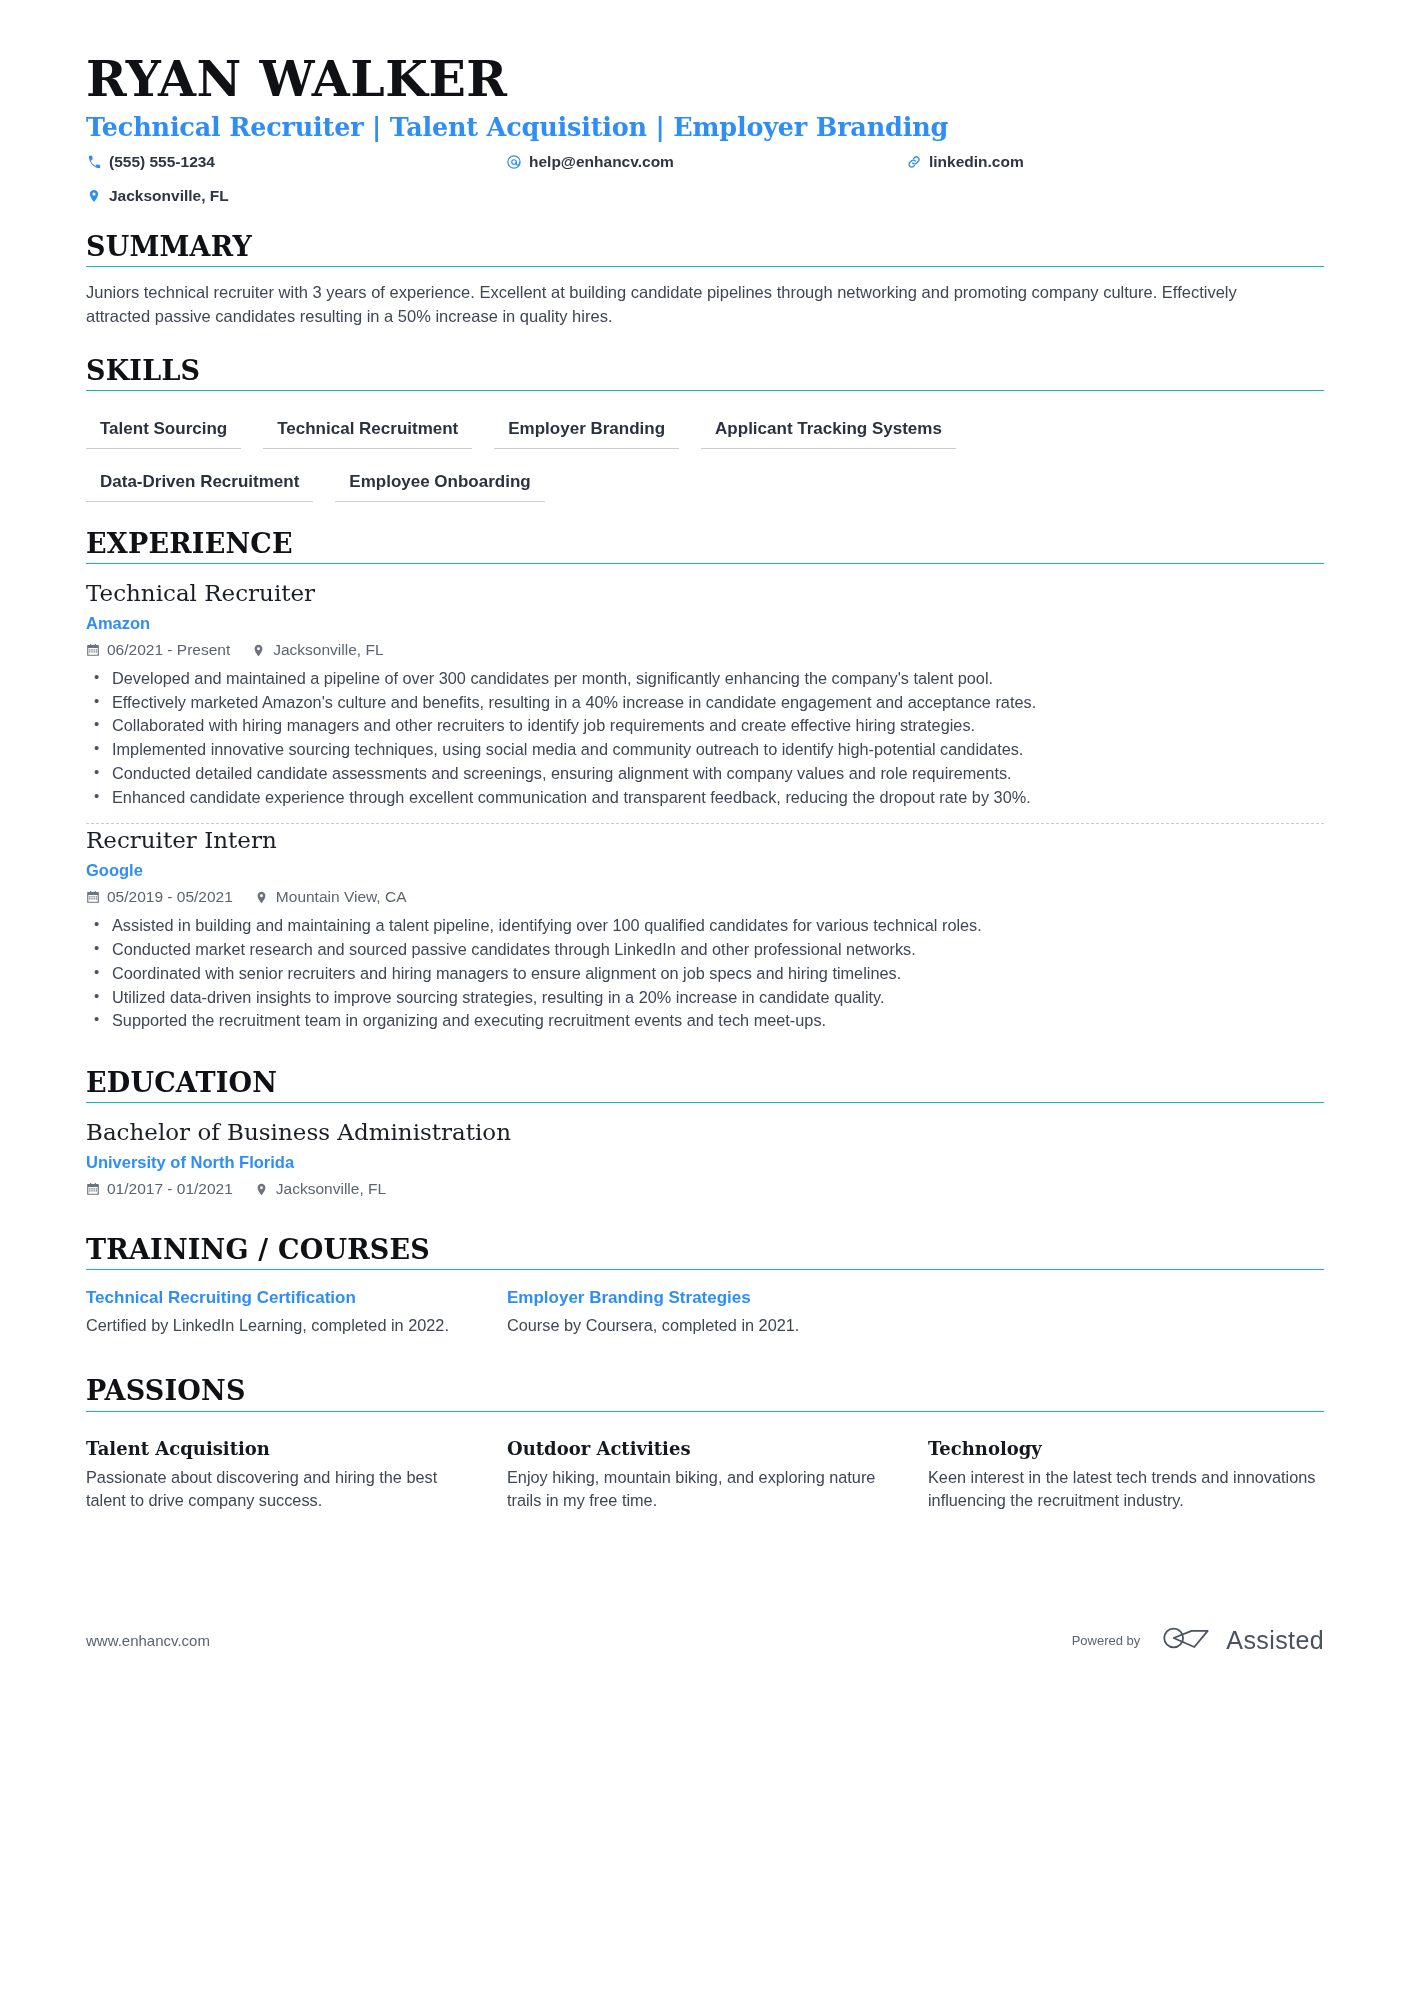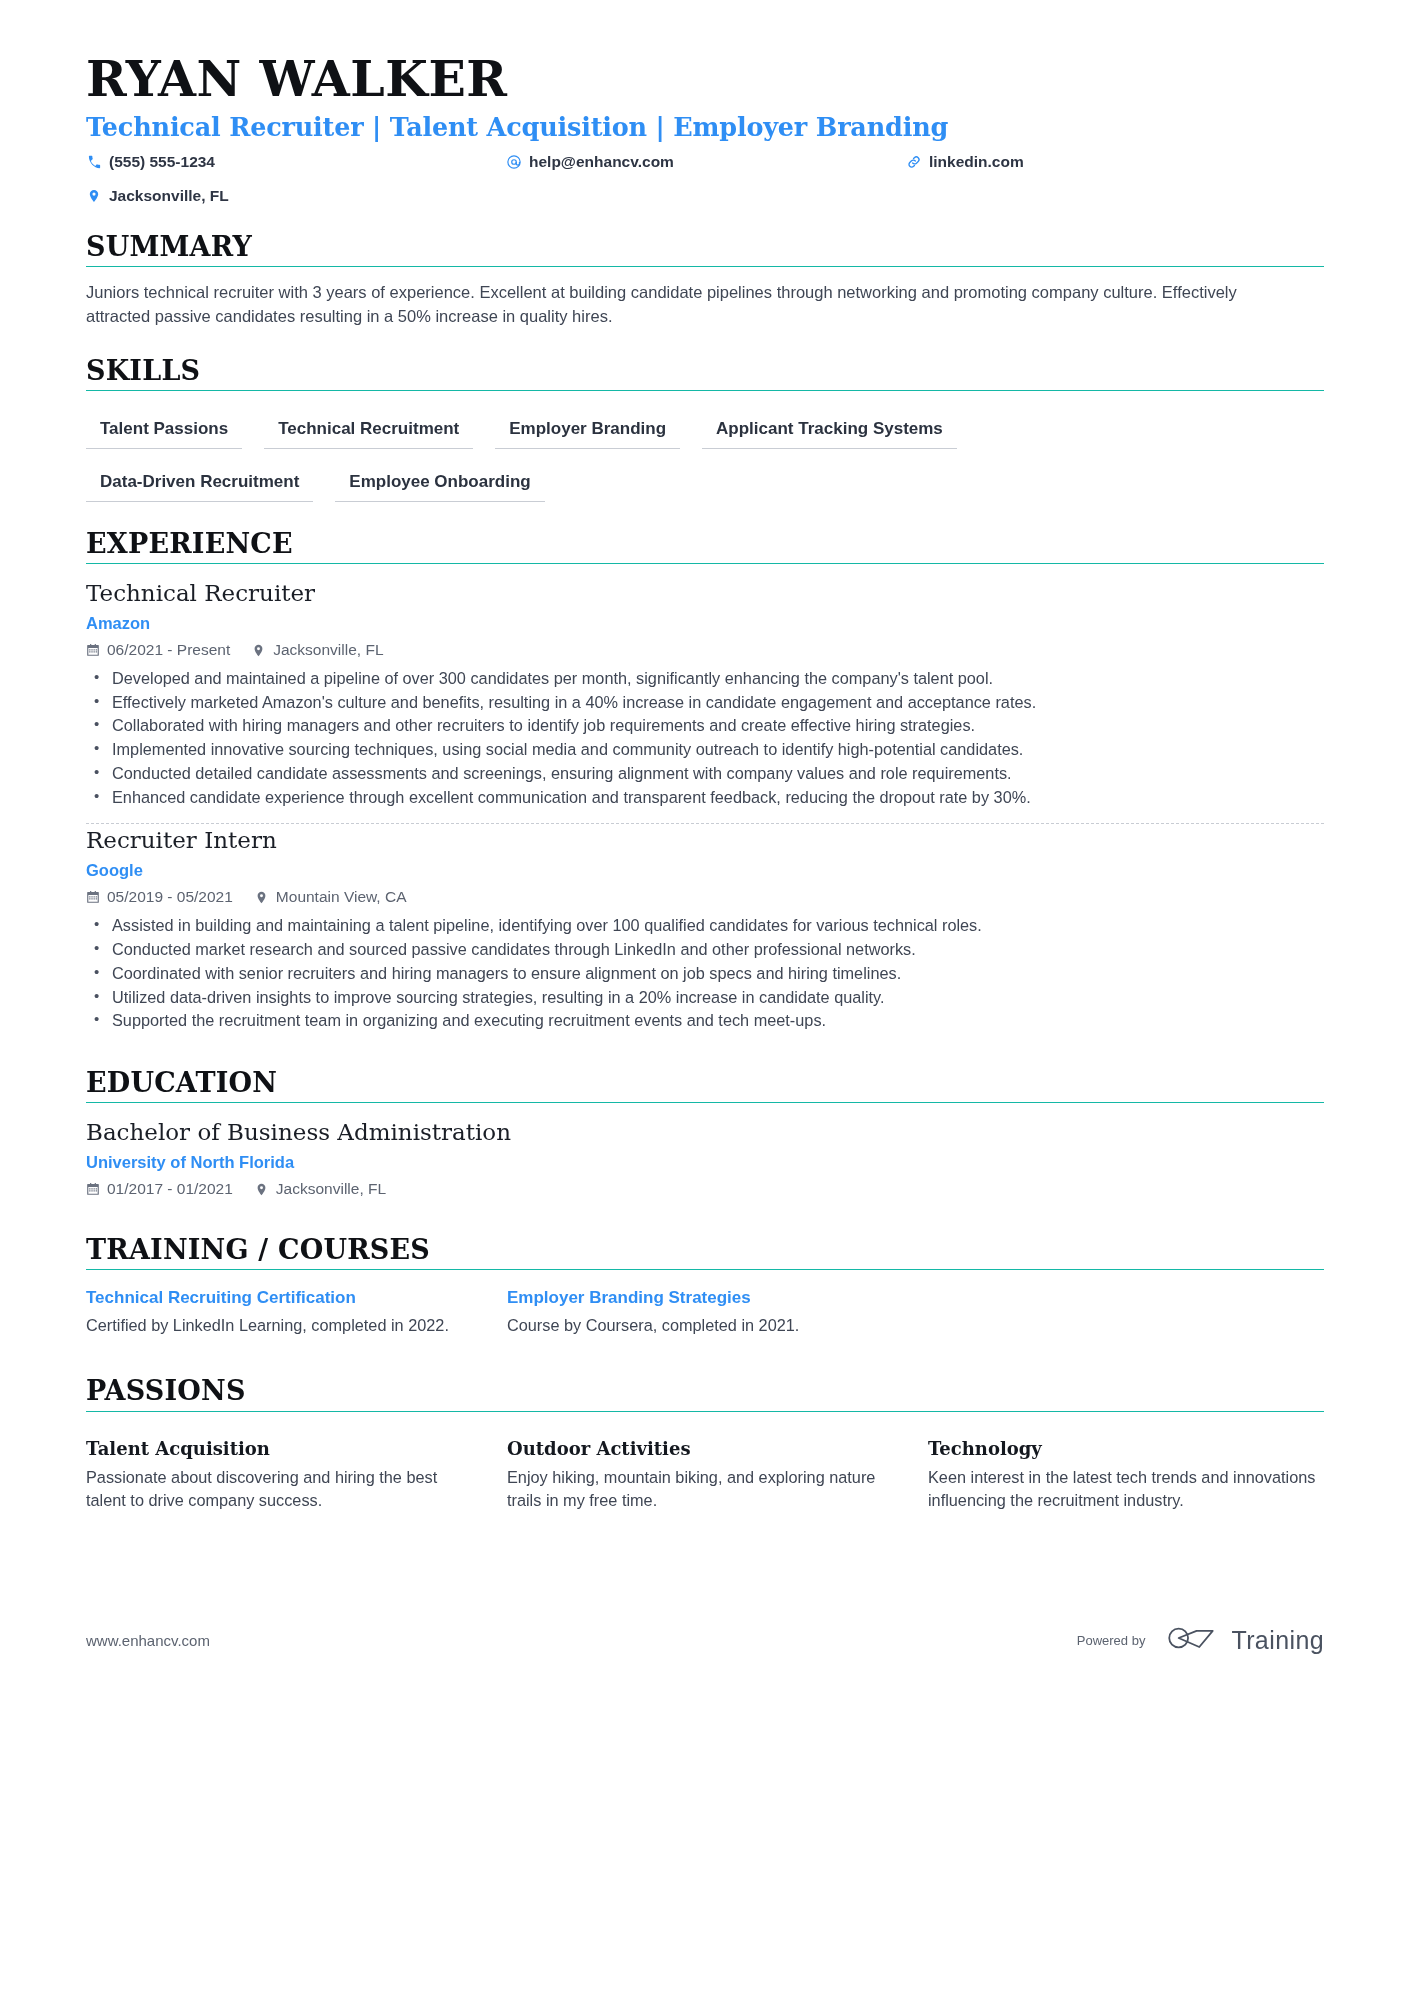--- a/index.html
+++ b/index.html
@@ -317,21 +317,21 @@
     <div class="section-title">Summary</div>
     <div class="section-body">
       <div class="summary-text">Juniors technical recruiter with 3 years of experience. Excellent at building candidate pipelines through networking and promoting company culture. Effectively attracted passive candidates resulting in a 50% increase in quality hires.</div>
     </div>
   </div>
 
   <div class="section">
     <div class="section-title">Skills</div>
     <div class="section-body">
       <div class="skills-wrap">
-        <div class="skill-pill">Talent Passions</div>
+        <div class="skill-pill">Talent Sourcing</div>
         <div class="skill-pill">Technical Recruitment</div>
         <div class="skill-pill">Employer Branding</div>
         <div class="skill-pill">Applicant Tracking Systems</div>
         <div style="flex-basis:100%;height:0"></div>
         <div class="skill-pill">Data-Driven Recruitment</div>
         <div class="skill-pill">Employee Onboarding</div>
       </div>
     </div>
   </div>
 
@@ -476,18 +476,18 @@
     <div class="footer-url">www.enhancv.com</div>
     <div class="footer-right">
       <div class="powered-by">Powered by</div>
       <div class="brand">
         <span>
           <svg width="52" height="28" viewBox="0 0 58 30" fill="none" stroke="#4a5260" stroke-width="2" stroke-linecap="round" stroke-linejoin="round">
             <circle cx="13" cy="15" r="10.5"></circle>
             <path d="M13 15 L33 7 L51 7 L36 25 Z" fill="none"></path>
           </svg>
         </span>
-        <span class="brand-name">Training</span>
+        <span class="brand-name">Assisted</span>
       </div>
     </div>
   </div>
 
 </div>
 
 </body></html>

